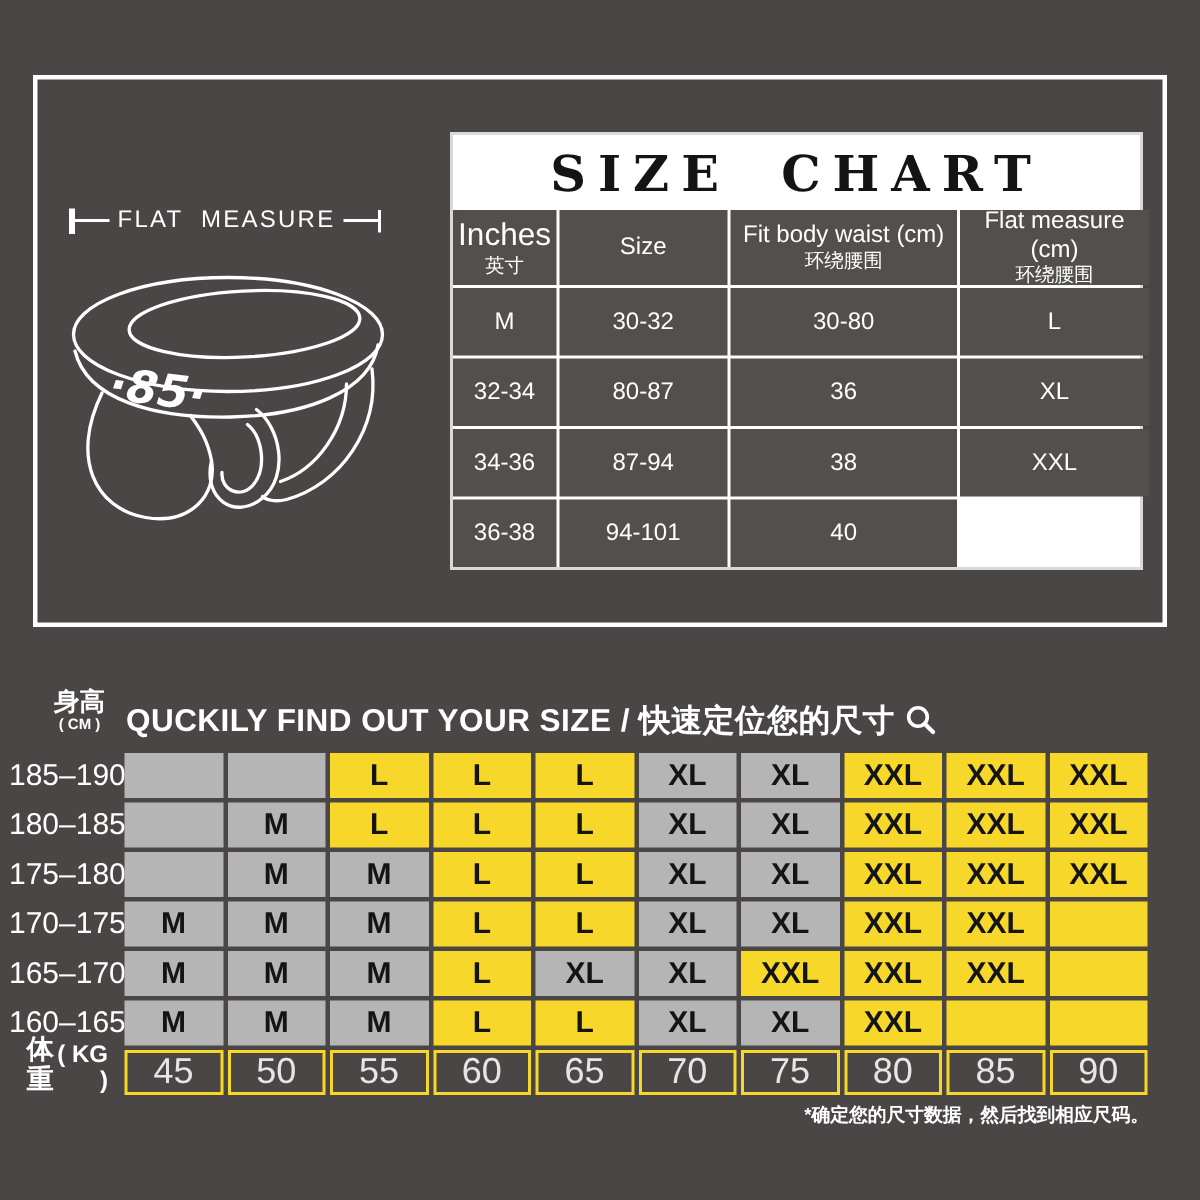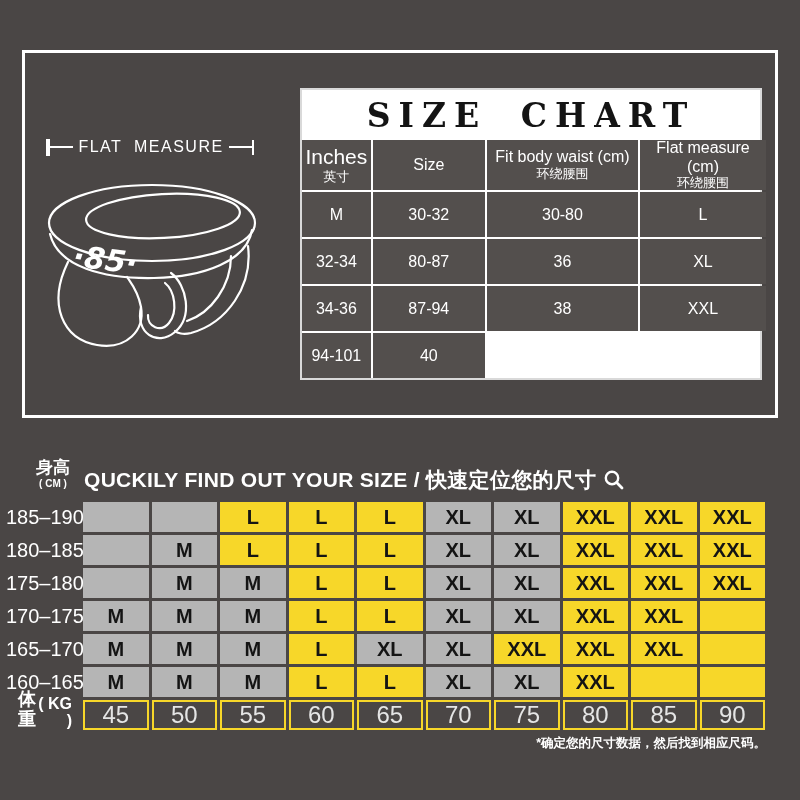--- a/index.html
+++ b/index.html
@@ -148,20 +148,21 @@
         <div class="td">30-80</div>
         <div class="td">L</div>
         <div class="td">32-34</div>
         <div class="td">80-87</div>
         <div class="td">36</div>
         <div class="td">XL</div>
         <div class="td">34-36</div>
         <div class="td">87-94</div>
         <div class="td">38</div>
         <div class="td">XXL</div>
+        <div class="td">36-38</div>
         <div class="td">94-101</div>
         <div class="td">40</div>
       </div>
   </div>
 
   <div class="height-label">
     <div class="big">身高</div>
     <div class="small">( CM )</div>
   </div>
 

